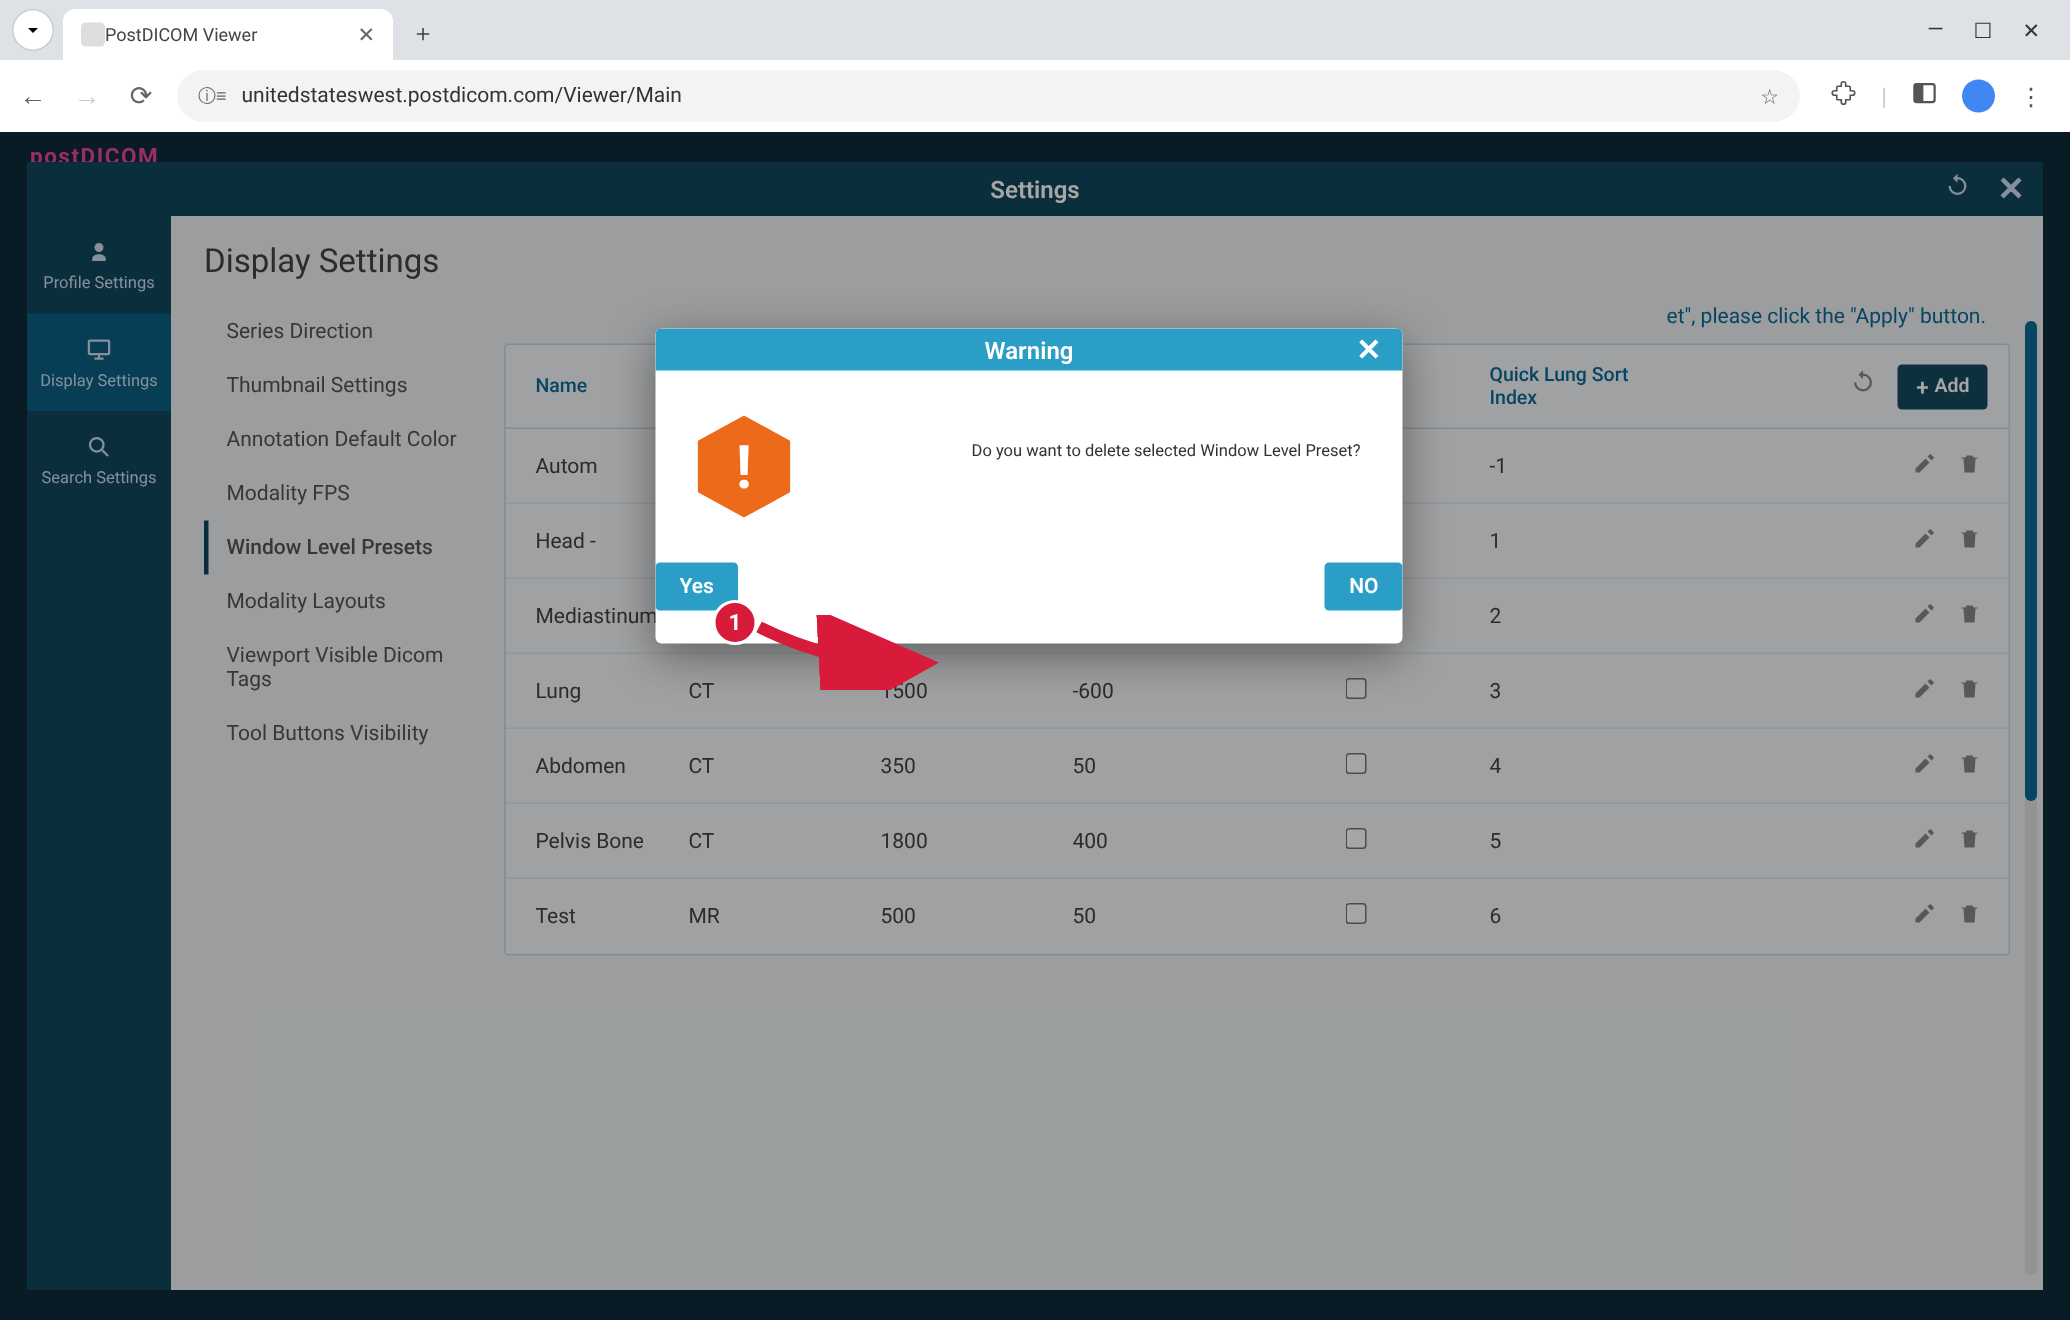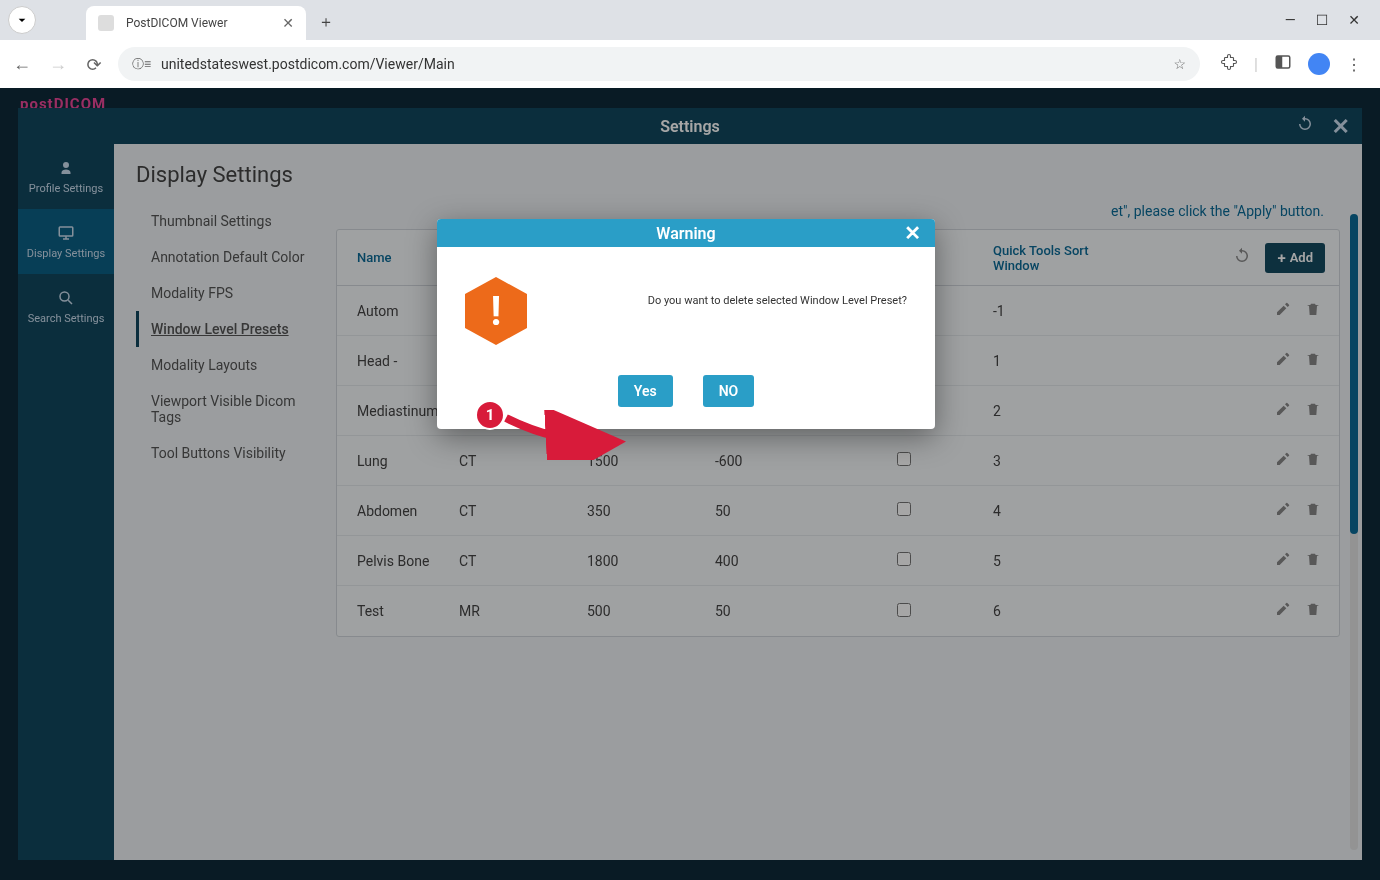--- a/index.html
+++ b/index.html
@@ -2,21 +2,21 @@
 <html><head>
 <meta charset="utf-8">
 <style>
   * { box-sizing: border-box; margin: 0; padding: 0; }
   body { font-family: -apple-system, BlinkMacSystemFont, "Segoe UI", Roboto, sans-serif; background: #fff; width: 1380px; height: 880px; overflow: hidden; position: relative; }
   
   
   .browser-chrome { background: #fff; border-bottom: 1px solid #e0e0e0; }
   .tab-bar { display: flex; align-items: center; background: #dee1e6; height: 40px; padding: 0 8px; }
   .tab-drop { width: 28px; height: 28px; border-radius: 50%; background: #fff; border: 1px solid #ccc; display: flex; align-items: center; justify-content: center; margin-right: 6px; }
-  .browser-tab { background: #fff; border-radius: 8px 8px 0 0; height: 34px; display: flex; align-items: center; padding: 0 12px; gap: 12px; min-width: 220px; margin-top: 6px; margin-left: 44px; }
+  .browser-tab { background: #fff; border-radius: 8px 8px 0 0; height: 34px; display: flex; align-items: center; padding: 0 12px; gap: 0; min-width: 220px; margin-top: 6px; }
   .tab-favicon { width: 16px; height: 16px; background: #ddd; border-radius: 3px; }
   .tab-title { font-size: 12px; color: #444; flex: 1; }
   .tab-close { color: #666; font-size: 14px; cursor: pointer; }
   .new-tab { width: 28px; height: 28px; display: flex; align-items: center; justify-content: center; color: #444; margin-left: 6px; margin-top: 4px; }
   .window-controls { margin-left: auto; display: flex; gap: 20px; padding-right: 12px; color: #333; }
   .window-controls span { font-size: 14px; cursor: pointer; }
   
   .addr-bar { display: flex; align-items: center; height: 48px; padding: 0 10px; gap: 12px; background: #fff; }
   .nav-btn { color: #666; font-size: 18px; cursor: pointer; width: 24px; text-align: center; }
   .nav-btn.disabled { color: #ccc; }
@@ -41,21 +41,21 @@
   .settings-sidebar { width: 96px; background: #12485f; display: flex; flex-direction: column; }
   .sidebar-item { display: flex; flex-direction: column; align-items: center; justify-content: center; padding: 14px 4px; color: #cde; font-size: 11px; text-align: center; gap: 0; cursor: pointer; }
   .sidebar-item.active { background: #0b6084; }
   .sidebar-icon { font-size: 20px; }
   
   .settings-main { flex: 1; background: #eef2f5; padding: 18px 22px; overflow: auto; position: relative; }
   .settings-title { font-size: 22px; color: #444; margin-bottom: 16px; font-weight: 400; }
   .settings-layout { display: flex; gap: 0; }
   .sub-nav { width: 200px; padding-right: 10px; }
   .sub-nav-item { padding: 10px 12px; font-size: 14px; color: #555; cursor: pointer; border-left: 3px solid transparent; }
-  .sub-nav-item.active { border-left-color: #12485f; font-weight: 500; text-decoration: underline; }
+  .sub-nav-item.active { border-left-color: #12485f; font-weight: 500; }
   
   .content-area { flex: 1; position: relative; }
   .hint-text { text-align: right; color: #0b6b97; font-size: 14px; margin-bottom: 10px; padding-right: 16px; }
   
   .table-wrap { border: 1px solid #d0d5da; border-radius: 3px; background: #f5f7f9; }
   .table-header { display: flex; align-items: center; height: 56px; border-bottom: 1px solid #d0d5da; font-size: 13px; color: #0b6b97; font-weight: 500; }
   .col-name { width: 122px; padding-left: 20px; }
   .col-modality { width: 128px; }
   .col-width { width: 128px; }
   .col-center { width: 130px; }
@@ -81,21 +81,21 @@
   .dim-overlay { position: absolute; inset: 0; background: rgba(0,0,0,0.35); top: 88px; }
   
   
   .warning-dialog { position: absolute; top: 219px; left: 437px; width: 498px; background: #fff; border-radius: 4px; box-shadow: 0 8px 30px rgba(0,0,0,0.4); overflow: hidden; }
   .warning-header { background: #2a9ec7; color: #fff; height: 28px; display: flex; align-items: center; justify-content: center; position: relative; font-size: 16px; font-weight: 600; }
   .warning-close { position: absolute; right: 14px; font-size: 20px; cursor: pointer; }
   .warning-body { padding: 30px 28px 18px; display: flex; gap: 22px; align-items: flex-start; }
   .warning-icon { width: 62px; height: 68px; position: relative; flex-shrink: 0; }
   .hexagon { width: 62px; height: 68px; background: #ed6a1a; clip-path: polygon(50% 0, 100% 25%, 100% 75%, 50% 100%, 0 75%, 0 25%); display: flex; align-items: center; justify-content: center; color: #fff; font-size: 40px; font-weight: bold; }
   .warning-text { flex: 1; text-align: right; font-size: 11px; color: #333; padding-top: 16px; line-height: 1.4; }
-  .warning-buttons { display: flex; justify-content: center; gap: 30px; padding: 12px 0 22px; }
+  .warning-buttons { display: flex; justify-content: space-between; gap: 30px; padding: 12px 0 22px; }
   .dlg-btn { background: #2a9ec7; color: #fff; padding: 8px 16px; border-radius: 3px; font-size: 14px; font-weight: 600; cursor: pointer; min-width: 44px; text-align: center; }
   
   
   .anno-badge { position: absolute; top: 400px; left: 475px; width: 30px; height: 30px; background: #d81b3a; border: 2px solid #fff; border-radius: 50%; color: #fff; display: flex; align-items: center; justify-content: center; font-weight: bold; font-size: 15px; z-index: 20; }
   .anno-arrow { position: absolute; top: 410px; left: 500px; z-index: 19; }
   .anno-arrow svg { display: block; }
   
   
   svg.icon { width: 18px; height: 18px; fill: currentColor; }
   svg.icon-sm { width: 16px; height: 16px; fill: currentColor; }
@@ -189,40 +189,41 @@
             </svg>
         </span>
         <span>Search Settings</span>
       </div>
     </div>
 
     <div class="settings-main">
       <div class="settings-title">Display Settings</div>
       <div class="settings-layout">
         <div class="sub-nav">
+          <div class="sub-nav-item">Series Direction</div>
           <div class="sub-nav-item">Thumbnail Settings</div>
           <div class="sub-nav-item">Annotation Default Color</div>
           <div class="sub-nav-item">Modality FPS</div>
           <div class="sub-nav-item active">Window Level Presets</div>
           <div class="sub-nav-item">Modality Layouts</div>
           <div class="sub-nav-item">Viewport Visible Dicom Tags</div>
           <div class="sub-nav-item">Tool Buttons Visibility</div>
         </div>
 
         <div class="content-area">
           <div class="hint-text">et", please click the "Apply" button.</div>
 
           <div class="table-wrap">
             <div class="table-header">
               <div class="col-name">Name</div>
               <div class="col-modality"></div>
               <div class="col-width"></div>
               <div class="col-center"></div>
               <div class="col-quick">in Tools</div>
-              <div class="col-sort" style="padding-left:30px">Quick Tools Sort Window</div>
+              <div class="col-sort" style="padding-left:30px">Quick Lung Sort Index</div>
               <div class="col-actions">
                 <span class="refresh-icon"><svg class="icon" viewBox="0 0 24 24">
                       <path d="M12 4V1L8 5l4 4V6a6 6 0 1 1-6 6H4a8 8 0 1 0 8-8z"></path>
                     </svg></span>
                 <span class="add-btn">
                     <span style="font-size:15px">+</span>
                     <span>Add</span>
                   </span>
               </div>
             </div>

